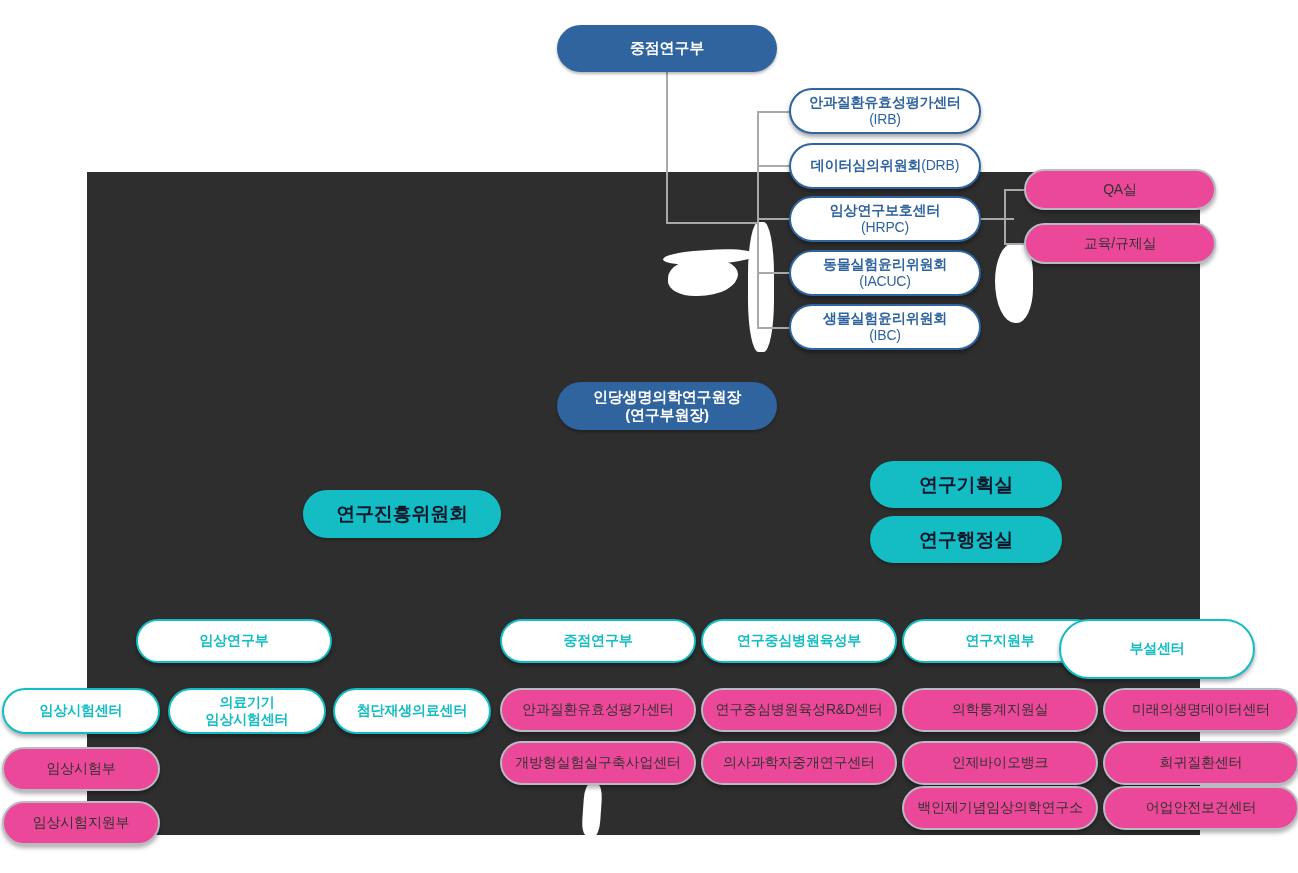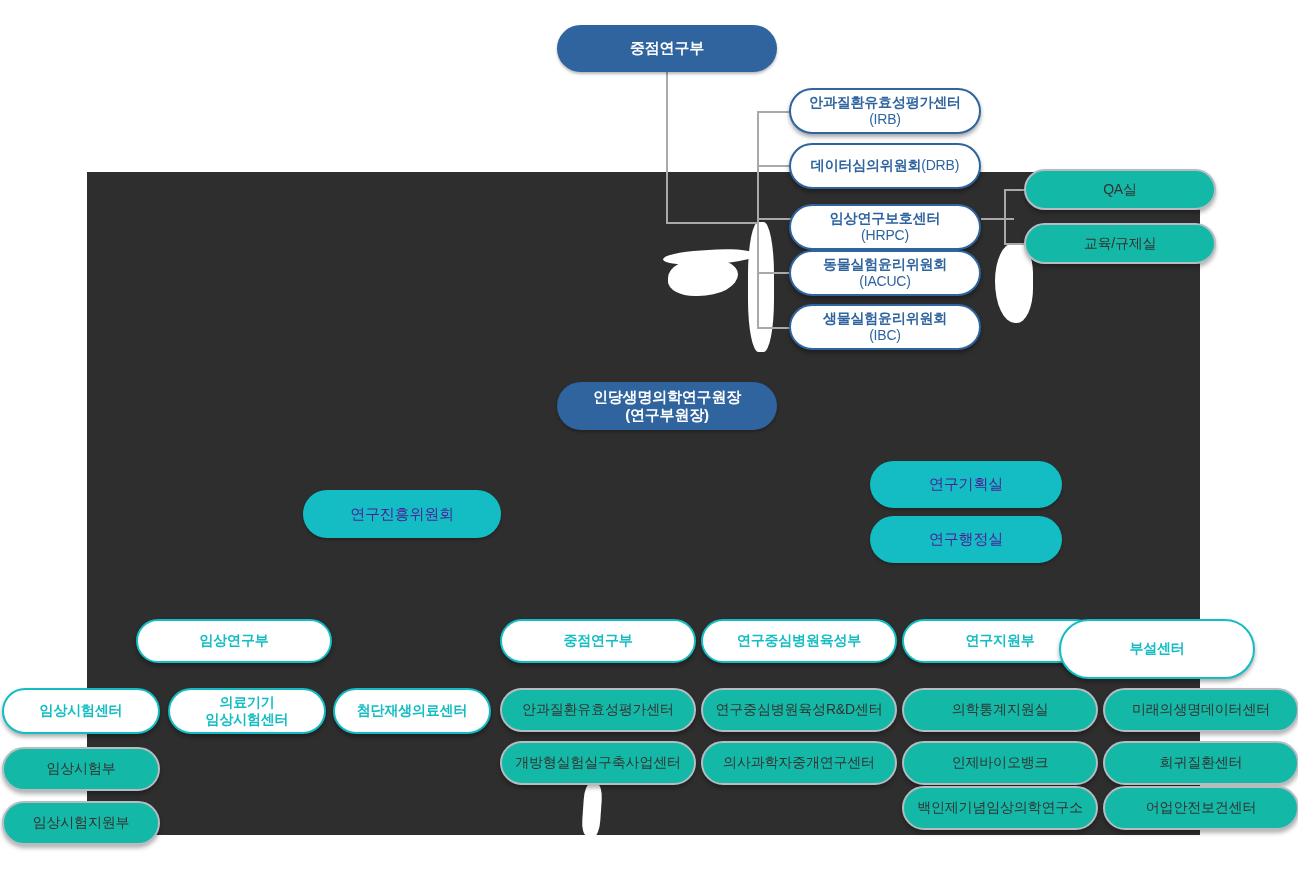--- a/index.html
+++ b/index.html
@@ -57,23 +57,23 @@
   .n-blue{
     background:#2f649f;
     color:#ffffff;
     font-weight:bold;
     font-size:15px;
     box-shadow:0 2px 3px rgba(0,0,0,.28);
   }
   
   .n-teal{
     background:#14bdc4;
-    color:#4c1d95;
-    font-weight:normal;
-    font-size:15px;
+    color:#0f172a;
+    font-weight:bold;
+    font-size:19px;
     box-shadow:0 2px 3px rgba(0,0,0,.25);
   }
   
   .n-blue-out{
     background:#ffffff;
     color:#2f649f;
     border:2px solid #2f649f;
     font-weight:bold;
     font-size:14px;
     box-shadow:0 3px 4px rgba(0,0,0,.35);
@@ -82,21 +82,21 @@
   .n-teal-out{
     background:#ffffff;
     color:#14bdc4;
     border:2px solid #14bdc4;
     font-weight:bold;
     font-size:14px;
     box-shadow:0 3px 4px rgba(0,0,0,.32);
   }
   
   .n-gray-out{
-    background:#14b8a6;
+    background:#ec4899;
     color:#333333;
     border:2px solid #b7bcc2;
     font-weight:normal;
     font-size:14px;
     box-shadow:0 3px 4px rgba(0,0,0,.30);
   }
   .sub{font-weight:normal;}
 </style>
 </head>
 <body>
@@ -132,21 +132,21 @@
   <div class="node n-blue" style="left:557px;top:25px;width:220px;height:47px;">중점연구부</div>
 
   <div class="node n-blue-out" style="left:789px;top:88px;width:192px;height:46px;flex-direction:column;">
     <span>안과질환유효성평가센터</span>
     <span class="sub">(IRB)</span>
   </div>
   <div class="node n-blue-out" style="left:789px;top:143px;width:192px;height:46px;">
     <span>데이터심의위원회</span>
     <span class="sub">(DRB)</span>
   </div>
-  <div class="node n-blue-out" style="left:789px;top:196px;width:192px;height:46px;flex-direction:column;margin-top:8px;">
+  <div class="node n-blue-out" style="left:789px;top:196px;width:192px;height:46px;flex-direction:column;">
     <span>임상연구보호센터</span>
     <span class="sub">(HRPC)</span>
   </div>
   <div class="node n-blue-out" style="left:789px;top:250px;width:192px;height:46px;flex-direction:column;">
     <span>동물실험윤리위원회</span>
     <span class="sub">(IACUC)</span>
   </div>
   <div class="node n-blue-out" style="left:789px;top:304px;width:192px;height:46px;flex-direction:column;">
     <span>생물실험윤리위원회</span>
     <span class="sub">(IBC)</span>

